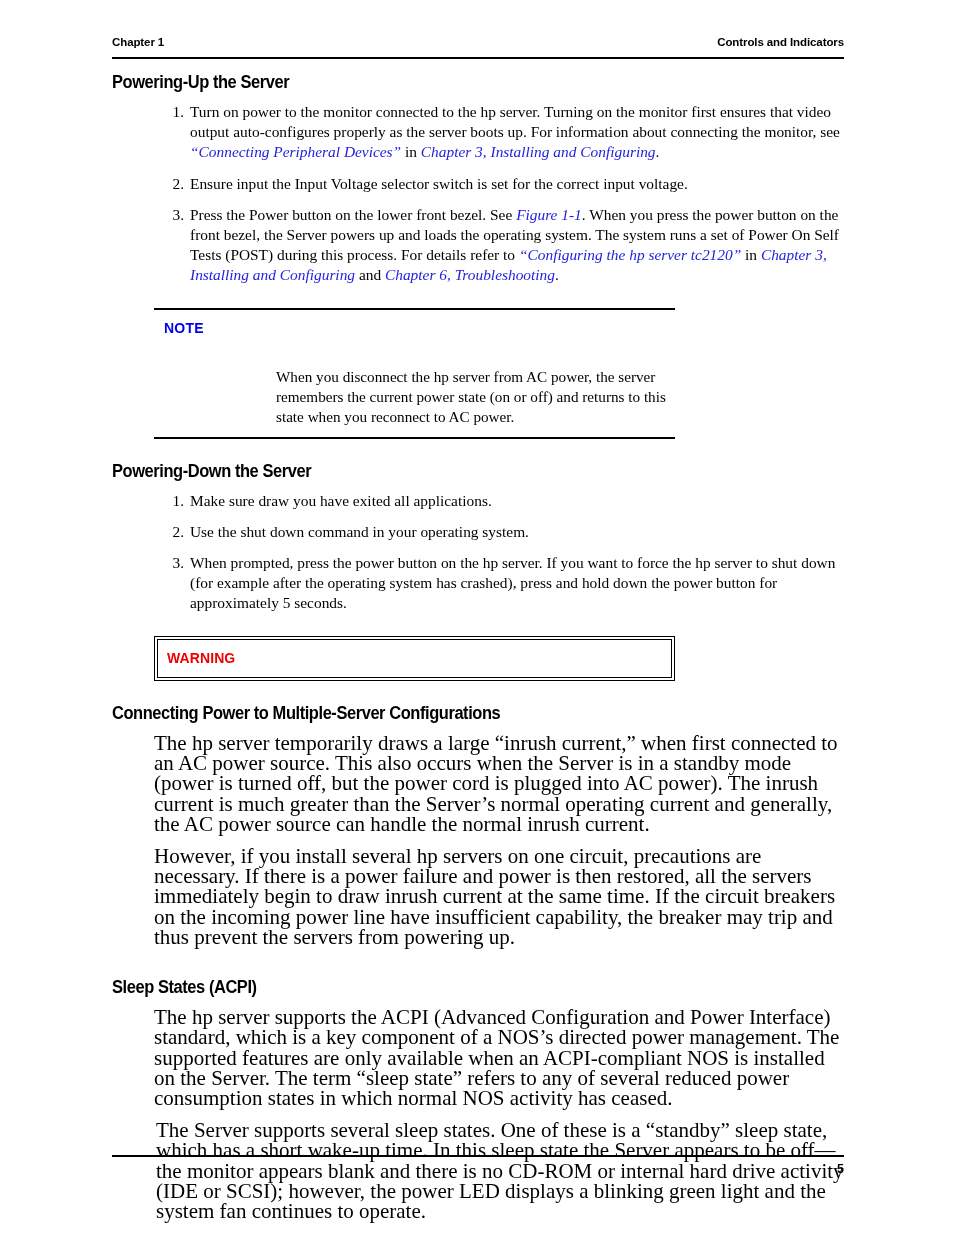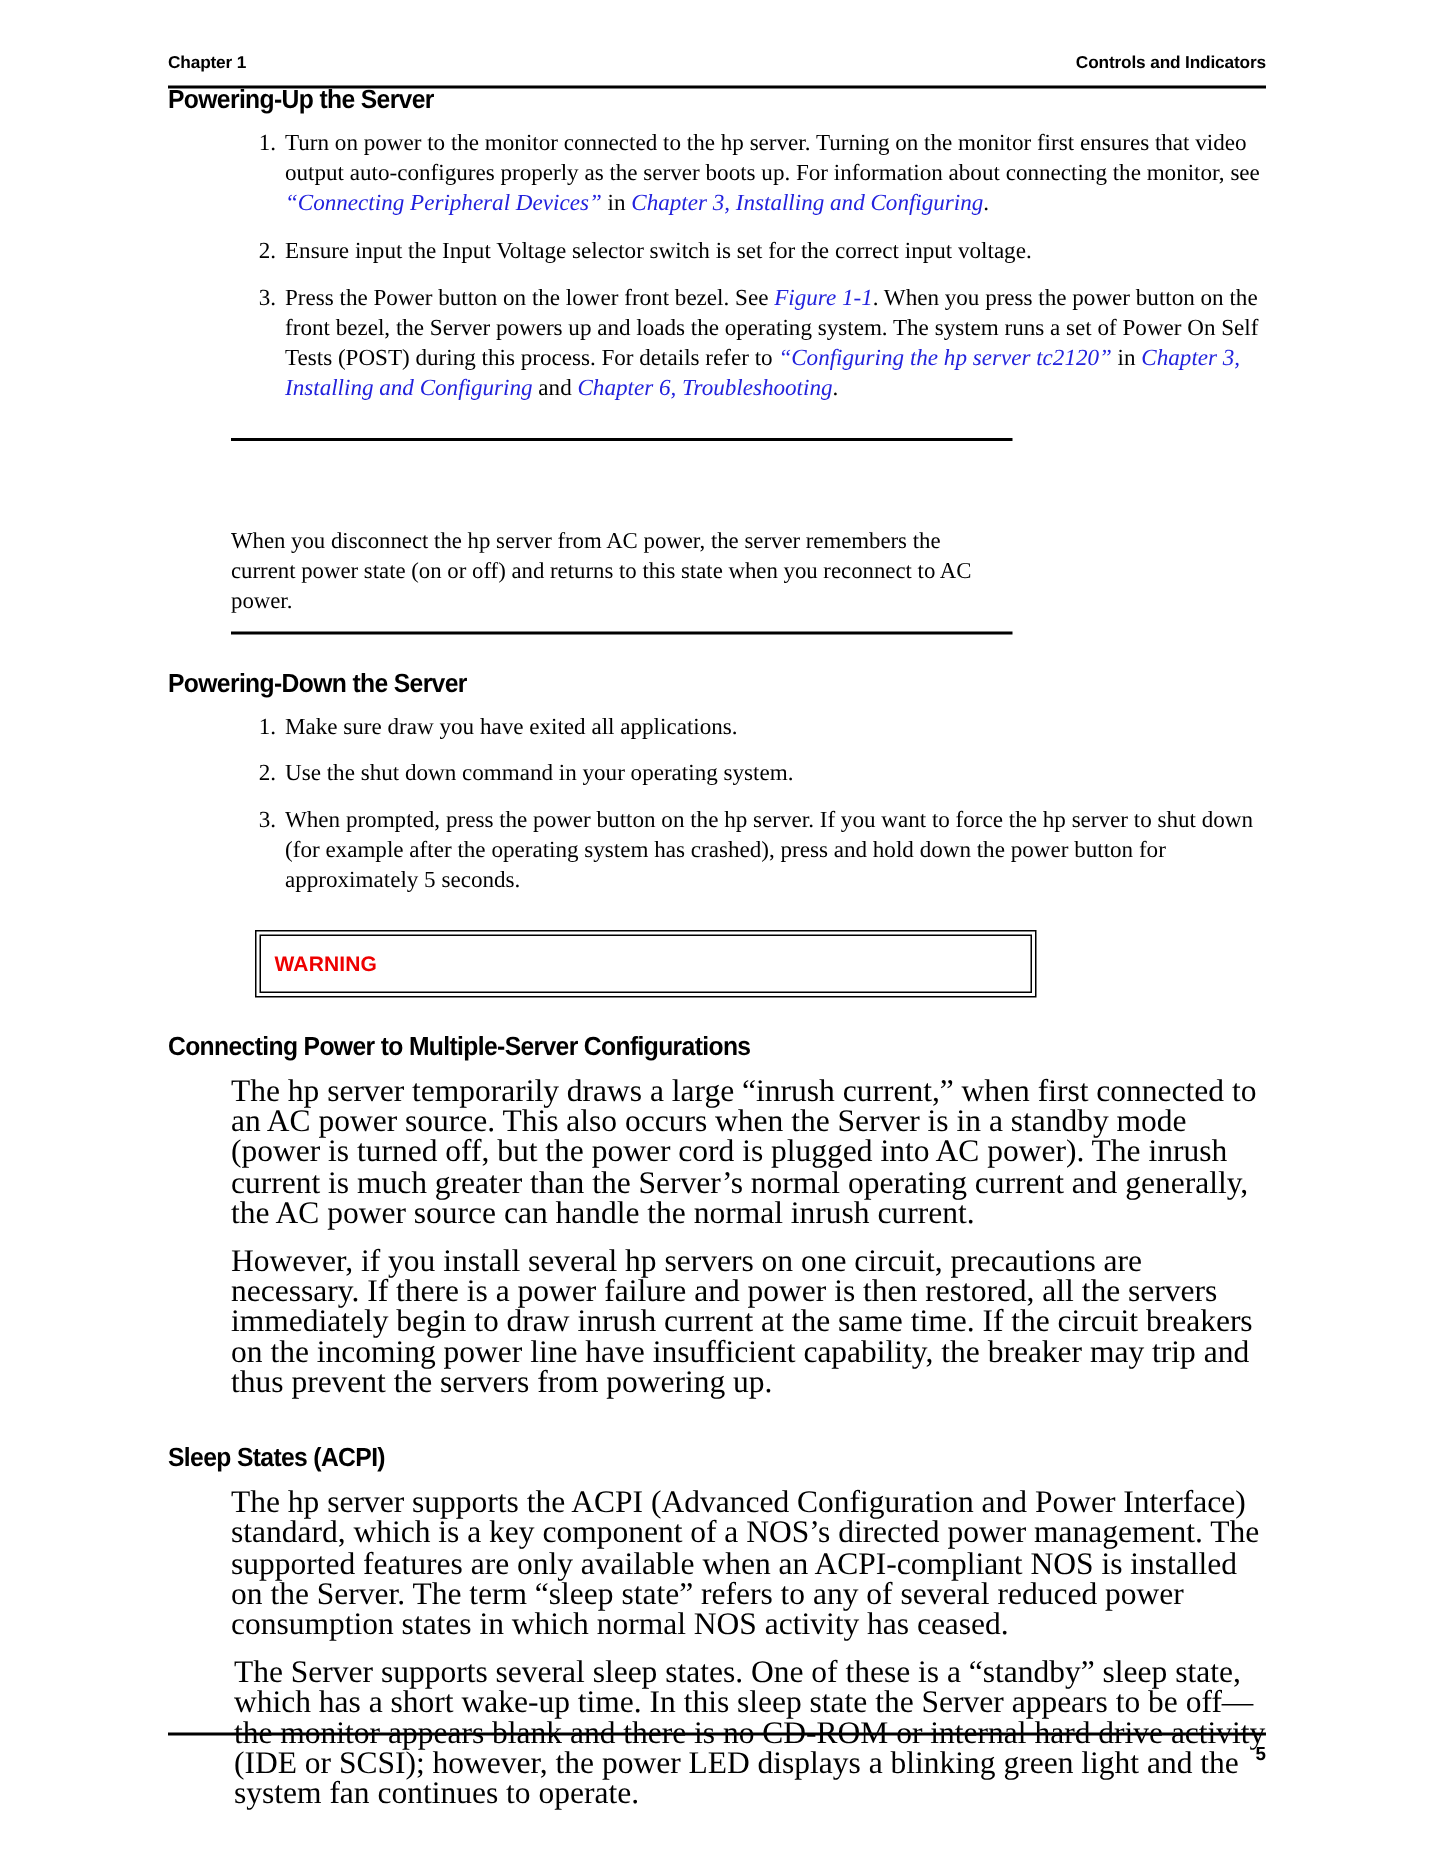--- a/index.html
+++ b/index.html
@@ -46,21 +46,21 @@
     top: 57px;
     width: 732px;
     height: 2px;
     background: #000;
   }
 
   
   .content {
     position: absolute;
     left: 112px;
-    top: 56px;
+    top: 72px;
     width: 732px;
   }
 
   h2.sec {
     font-family: "Liberation Sans", "DejaVu Sans", sans-serif;
     font-weight: bold;
     font-size: 17.5px;
     letter-spacing: -0.45px;
     margin: 0 0 10px 0;
     padding: 0;
@@ -137,21 +137,21 @@
   .note-box .txt {
     font-size: 15.2px;
     line-height: 20px;
     flex: 1 1 auto;
     padding-right: 8px;
     margin-top: 47px;
   }
 
   
   .warn-outer {
-    margin-left: 58px;
+    margin-left: 42px;
     width: 521px;
     box-sizing: border-box;
     border: 1px solid #000;
     padding: 2px;
   }
   .warn-inner {
     border: 1px solid #000;
     padding: 10px 0 11px 0;
     display: flex;
   }
@@ -224,20 +224,21 @@
       <li>
         <span class="num">3.</span>
         <span class="rich">Press the Power button on the lower front bezel. See <span class="xref">Figure 1-1</span>. When you press the power button on the front bezel, the Server powers up and loads the operating system. The system runs a set of Power On Self Tests (POST) during this process. For details refer to <span class="xref">“Configuring the hp server tc2120”</span> in <span class="xref">Chapter 3, Installing and Configuring</span> and <span class="xref">Chapter 6, Troubleshooting</span>.</span>
       </li>
     </ol>
 
     <div class="vspace-22"></div>
 
     <div class="admon">
       <div class="note-box">
+        <div class="lbl">NOTE</div>
         <div class="txt">When you disconnect the hp server from AC power, the server remembers the current power state (on or off) and returns to this state when you reconnect to AC power.</div>
       </div>
     </div>
 
     <div class="vspace-22"></div>
 
     <h2 class="sec">Powering-Down the Server</h2>
 
     <ol class="steps indent">
       <li>

